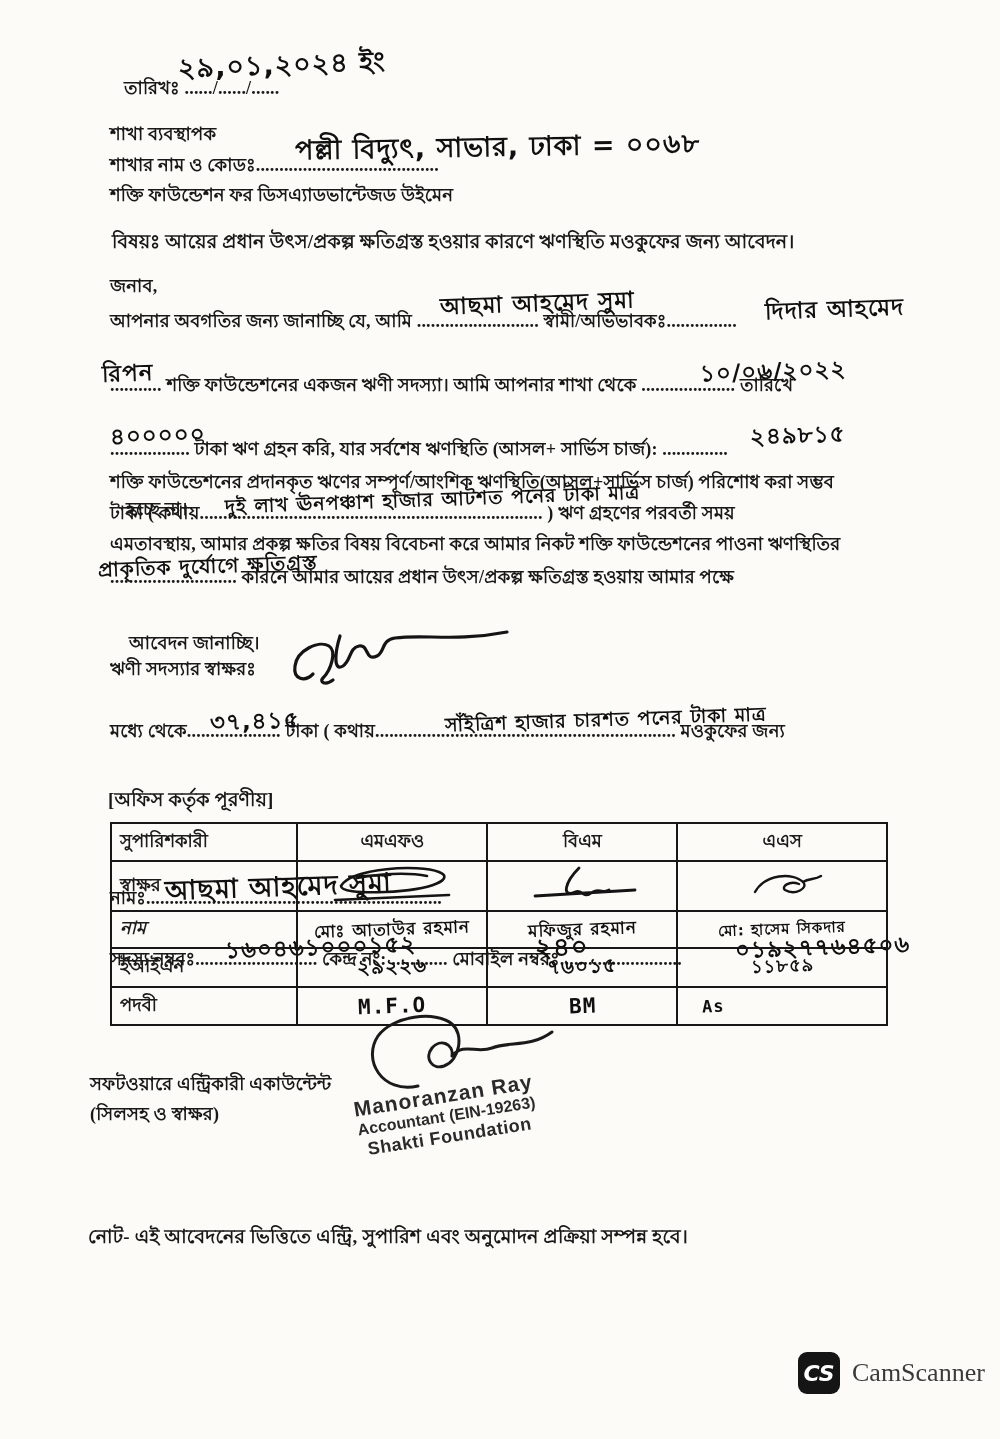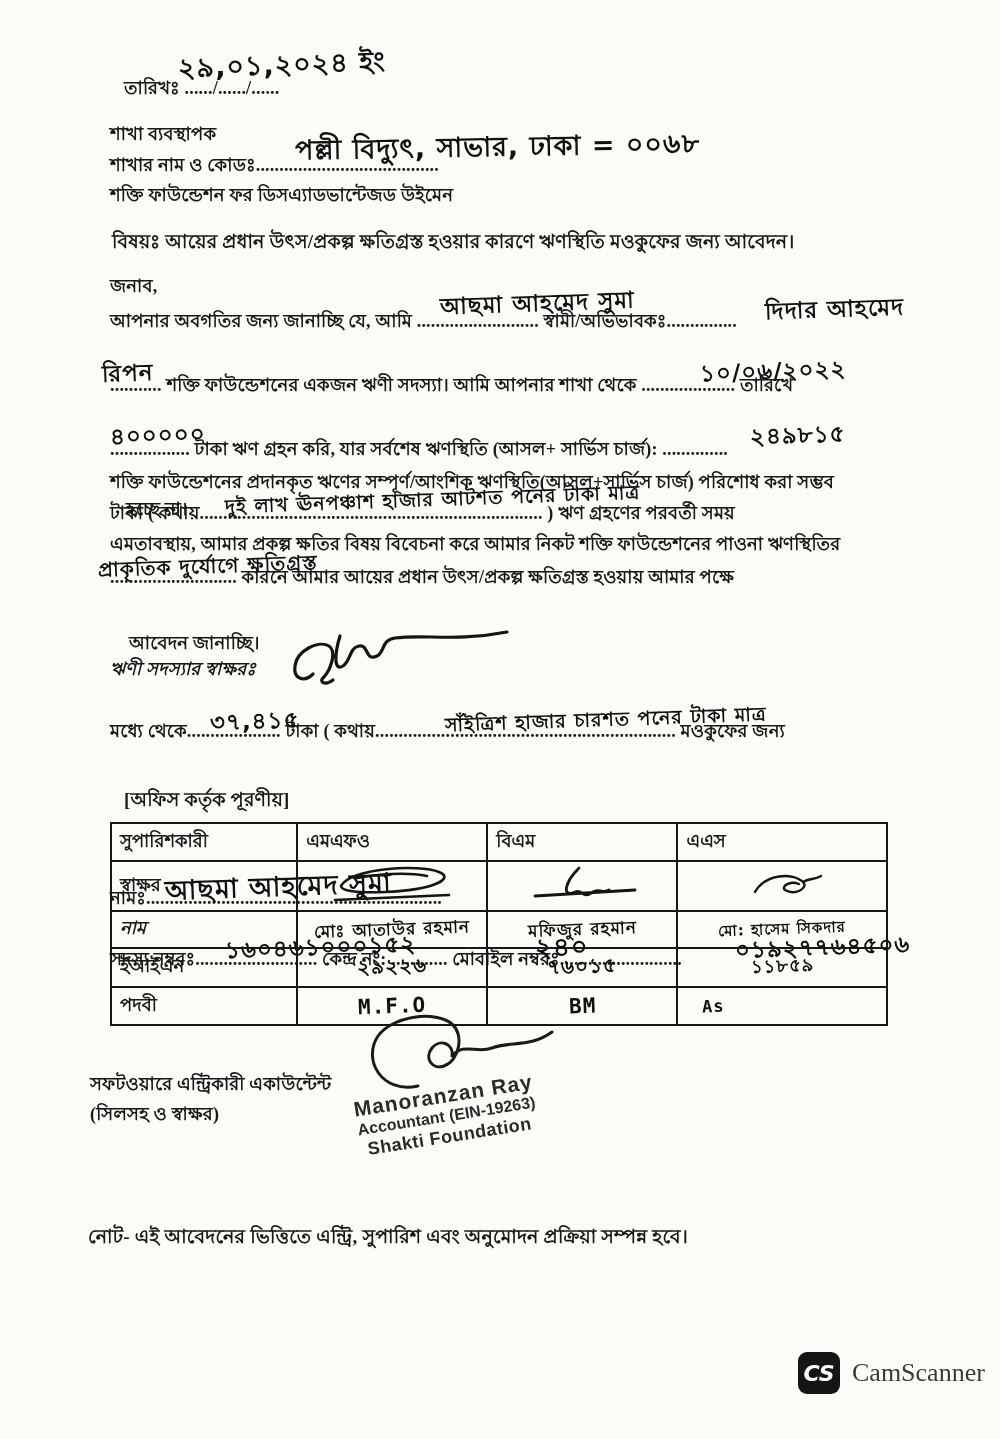--- a/index.html
+++ b/index.html
@@ -21,21 +21,21 @@
   .hw.abs { position:absolute; }
   .sig-svg { display:block; }
   table.office {
     border-collapse:collapse; width:778px; table-layout:fixed;
     font-family:"Liberation Serif","DejaVu Sans",serif;
   }
   table.office th, table.office td {
     border:2.5px solid #171717; padding:2px 8px; font-size:18px; font-weight:700;
     overflow:hidden;
   }
-  table.office th { text-align:left; }
+  table.office th { text-align:center; }
   table.office td.rowlabel { text-align:left; font-weight:700; }
   table.office td.val { text-align:center; }
   .stamp {
     position:absolute; transform:rotate(-9deg); transform-origin:left top;
     color:#2a2a2a; font-family:"Liberation Sans",sans-serif; text-align:center;
     line-height:1.15; white-space:nowrap;
   }
   .stamp .s1 { font-size:21px; font-weight:800; letter-spacing:1px; }
   .stamp .s2 { font-size:16px; font-weight:700; }
   .stamp .s3 { font-size:18px; font-weight:800; letter-spacing:0.5px; }
@@ -92,36 +92,36 @@
   <div class="line printed" style="left:110px; top:495px;margin-left:16px;">হচ্ছে না।</div>
 
   <div class="line printed" style="left:110px; top:530px;">এমতাবস্থায়, আমার প্রকল্প ক্ষতির বিষয় বিবেচনা করে আমার নিকট শক্তি ফাউন্ডেশনের পাওনা ঋণস্থিতির</div>
   <div class="line rel" style="left:110px; top:562px; width:800px;">
     <span class="printed">মধ্যে থেকে....................  টাকা  ( কথায়................................................................ মওকুফের জন্য</span>
     <span class="hw abs" style="left:100px; top:-14px;">৩৭,৪১৫</span>
     <span class="hw abs" style="left:335px; top:-12px; font-size:19px;">সাঁইত্রিশ হাজার চারশত পনের টাকা মাত্র</span>
   </div>
   <div class="line printed" style="left:110px; top:629px;margin-left:19px;">আবেদন জানাচ্ছি।</div>
 
-  <div class="line printed" style="left:110px; top:655px;font-style:italic;">ঋণী সদস্যার স্বাক্ষরঃ</div>
+  <div class="line printed" style="left:110px; top:655px;">ঋণী সদস্যার স্বাক্ষরঃ</div>
   <svg class="line sig-svg" style="left:285px; top:622px;" width="230" height="66" viewBox="0 0 230 66">
     <path d="M28,52 C20,60 8,58 10,44 C12,28 34,18 44,24 C52,29 46,48 38,56 C34,60 40,64 48,58 M55,14 C50,30 48,50 58,44 C66,39 64,26 74,24 C84,22 80,40 92,34 C100,30 96,18 110,16 C140,12 170,20 222,10" fill="none" stroke="#141414" stroke-width="3.2" stroke-linecap="round"></path>
   </svg>
   <div class="line rel" style="left:110px; top:698px;">
     <span class="printed">নামঃ...............................................................</span>
     <span class="hw abs" style="left:55px; top:-18px; font-size:27px;">আছমা আহমেদ সুমা</span>
   </div>
   <div class="line rel" style="left:110px; top:728px;">
     <span class="printed">সদস্য নম্বরঃ.......................... কেন্দ্র নং: ............ মোবাইল নম্বরঃ..........................</span>
     <span class="hw abs" style="left:115px; top:-16px;">১৬০৪৬১০০০১৫২</span>
     <span class="hw abs" style="left:425px; top:-18px; font-size:26px;">২৪০</span>
     <span class="hw abs" style="left:625px; top:-16px;">০১৯২৭৭৬৪৫০৬</span>
   </div>
 
-  <div class="line printed bold" style="left:124px; top:785px; font-size:19px;">[অফিস কর্তৃক পূরণীয়]</div>
+  <div class="line printed bold" style="left:108px; top:785px; font-size:19px;">[অফিস কর্তৃক পূরণীয়]</div>
 
   <table class="office line" style="left:110px; top:822px;">
     <colgroup>
         <col style="width:24%">
         <col style="width:24.5%">
         <col style="width:24.5%">
         <col style="width:27%">
       </colgroup>
     <tbody>
         <tr>

